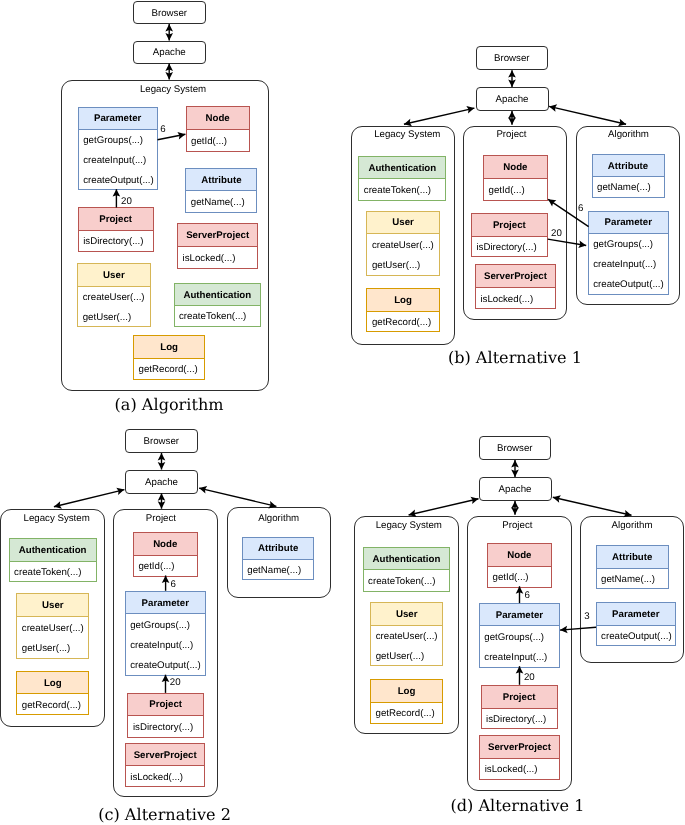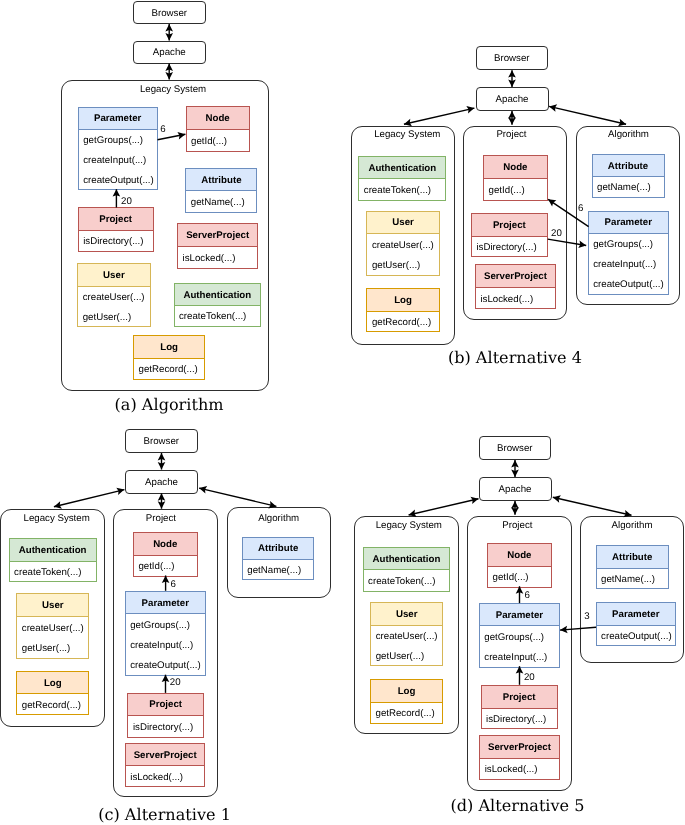--- a/index.html
+++ b/index.html
@@ -146,21 +146,21 @@
         <div class="m" style="height: 19.1px;">getName(...)</div>
       </div>
       <div class="cls" style="left: 587.7px; top: 210.7px; width: 81.2px; border-color: rgb(108, 142, 191);">
         <div class="hd" style="background: rgb(218, 232, 252); border-bottom-color: rgb(108, 142, 191); height: 22.1px;">Parameter</div>
         <div class="m" style="height: 20.13px;">getGroups(...)</div>
         <div class="m" style="height: 20.13px;">createInput(...)</div>
         <div class="m" style="height: 20.13px;">createOutput(...)</div>
       </div>
       <div class="elabel" style="left: 578.1px; top: 203.6px;">6</div>
       <div class="elabel" style="left: 551.1px; top: 228.9px;">20</div>
-      <div class="caption" style="left: 447.9px; top: 350px;">(b) Alternative 4</div>
+      <div class="caption" style="left: 447.9px; top: 350px;">(b) Alternative 1</div>
     </div>
     <div class="fig">
       <svg class="ov">
         <path stroke="#000" fill="none" stroke-width="1.4" d="M161.5,453 L161.5,469.5"></path>
         <path d="M161.5,469.5 L165.30,462.10 L161.50,463.50 L157.70,462.10 Z" fill="#000"></path>
         <path d="M161.5,453 L157.70,460.40 L161.50,459.00 L165.30,460.40 Z" fill="#000"></path>
         <path stroke="#000" fill="none" stroke-width="1.4" d="M161.5,493.3 L161.5,508.7"></path>
         <path d="M161.5,508.7 L165.30,501.30 L161.50,502.70 L157.70,501.30 Z" fill="#000"></path>
         <path d="M161.5,493.3 L157.70,500.70 L161.50,499.30 L165.30,500.70 Z" fill="#000"></path>
         <path stroke="#000" fill="none" stroke-width="1.4" d="M124.4,489.6 L53.9,506.8"></path>
@@ -214,21 +214,21 @@
       <div class="cls" style="left: 124.8px; top: 743px; width: 80.7px; border-color: rgb(184, 84, 80);">
         <div class="hd" style="background: rgb(248, 206, 204); border-bottom-color: rgb(184, 84, 80); height: 22.3px;">ServerProject</div>
         <div class="m" style="height: 20.1px;">isLocked(...)</div>
       </div>
       <div class="cls" style="left: 241.8px; top: 536.6px; width: 72.6px; border-color: rgb(108, 142, 191);">
         <div class="hd" style="background: rgb(218, 232, 252); border-bottom-color: rgb(108, 142, 191); height: 22.3px;">Attribute</div>
         <div class="m" style="height: 19.2px;">getName(...)</div>
       </div>
       <div class="elabel" style="left: 170.6px; top: 579.6px;">6</div>
       <div class="elabel" style="left: 169.8px; top: 678.4px;">20</div>
-      <div class="caption" style="left: 98.2px; top: 806.5px;">(c) Alternative 1</div>
+      <div class="caption" style="left: 98.2px; top: 806.5px;">(c) Alternative 2</div>
     </div>
     <div class="fig">
       <svg class="ov">
         <path stroke="#000" fill="none" stroke-width="1.4" d="M515,460 L515,477"></path>
         <path d="M515,477 L518.80,469.60 L515.00,471.00 L511.20,469.60 Z" fill="#000"></path>
         <path d="M515,460 L511.20,467.40 L515.00,466.00 L518.80,467.40 Z" fill="#000"></path>
         <path stroke="#000" fill="none" stroke-width="1.4" d="M515,501 L515,514.7"></path>
         <path d="M515,514.7 L518.80,507.30 L515.00,508.70 L511.20,507.30 Z" fill="#000"></path>
         <path d="M515,501 L511.20,508.40 L515.00,507.00 L518.80,508.40 Z" fill="#000"></path>
         <path stroke="#000" fill="none" stroke-width="1.4" d="M478.5,498.7 L408.6,515"></path>
@@ -288,15 +288,15 @@
         <div class="hd" style="background: rgb(218, 232, 252); border-bottom-color: rgb(108, 142, 191); height: 22.6px;">Attribute</div>
         <div class="m" style="height: 18.8px;">getName(...)</div>
       </div>
       <div class="cls" style="left: 595.6px; top: 601.6px; width: 80.3px; border-color: rgb(108, 142, 191);">
         <div class="hd" style="background: rgb(218, 232, 252); border-bottom-color: rgb(108, 142, 191); height: 23.3px;">Parameter</div>
         <div class="m" style="height: 19.4px;">createOutput(...)</div>
       </div>
       <div class="elabel" style="left: 524.6px; top: 591.4px;">6</div>
       <div class="elabel" style="left: 523.9px; top: 672.6px;">20</div>
       <div class="elabel" style="left: 584.2px; top: 611.8px;">3</div>
-      <div class="caption" style="left: 450.5px; top: 798px;">(d) Alternative 5</div>
+      <div class="caption" style="left: 450.5px; top: 798px;">(d) Alternative 1</div>
     </div>
   </div>
 
 </body></html>

